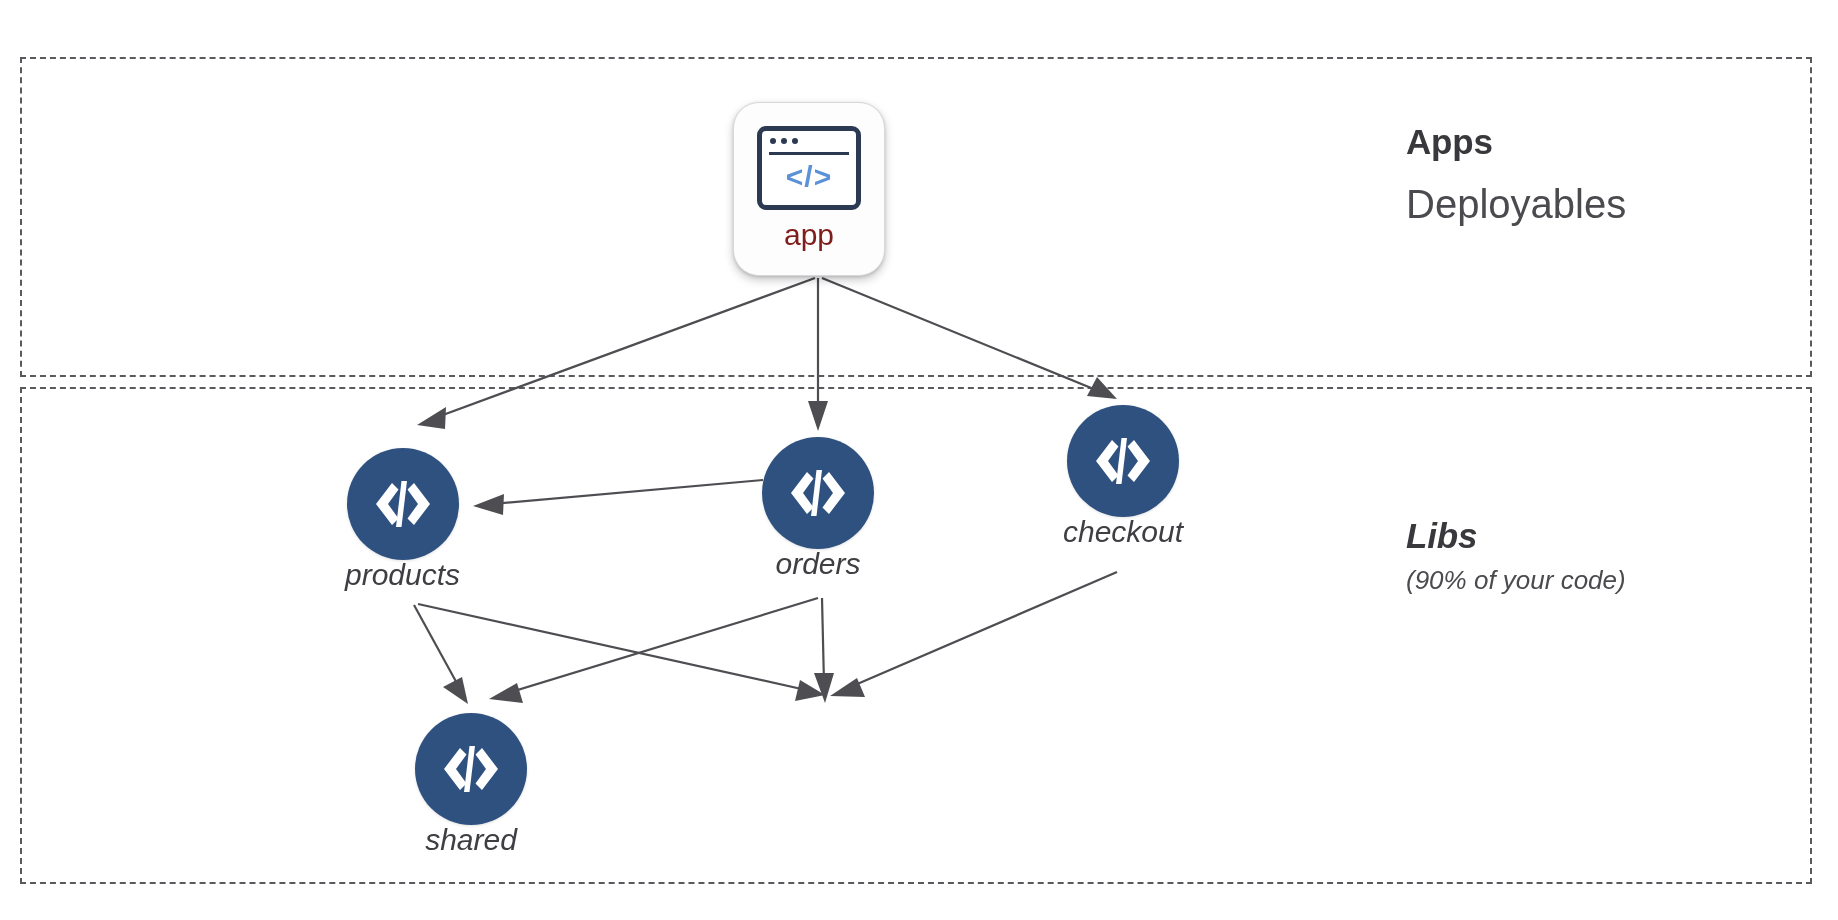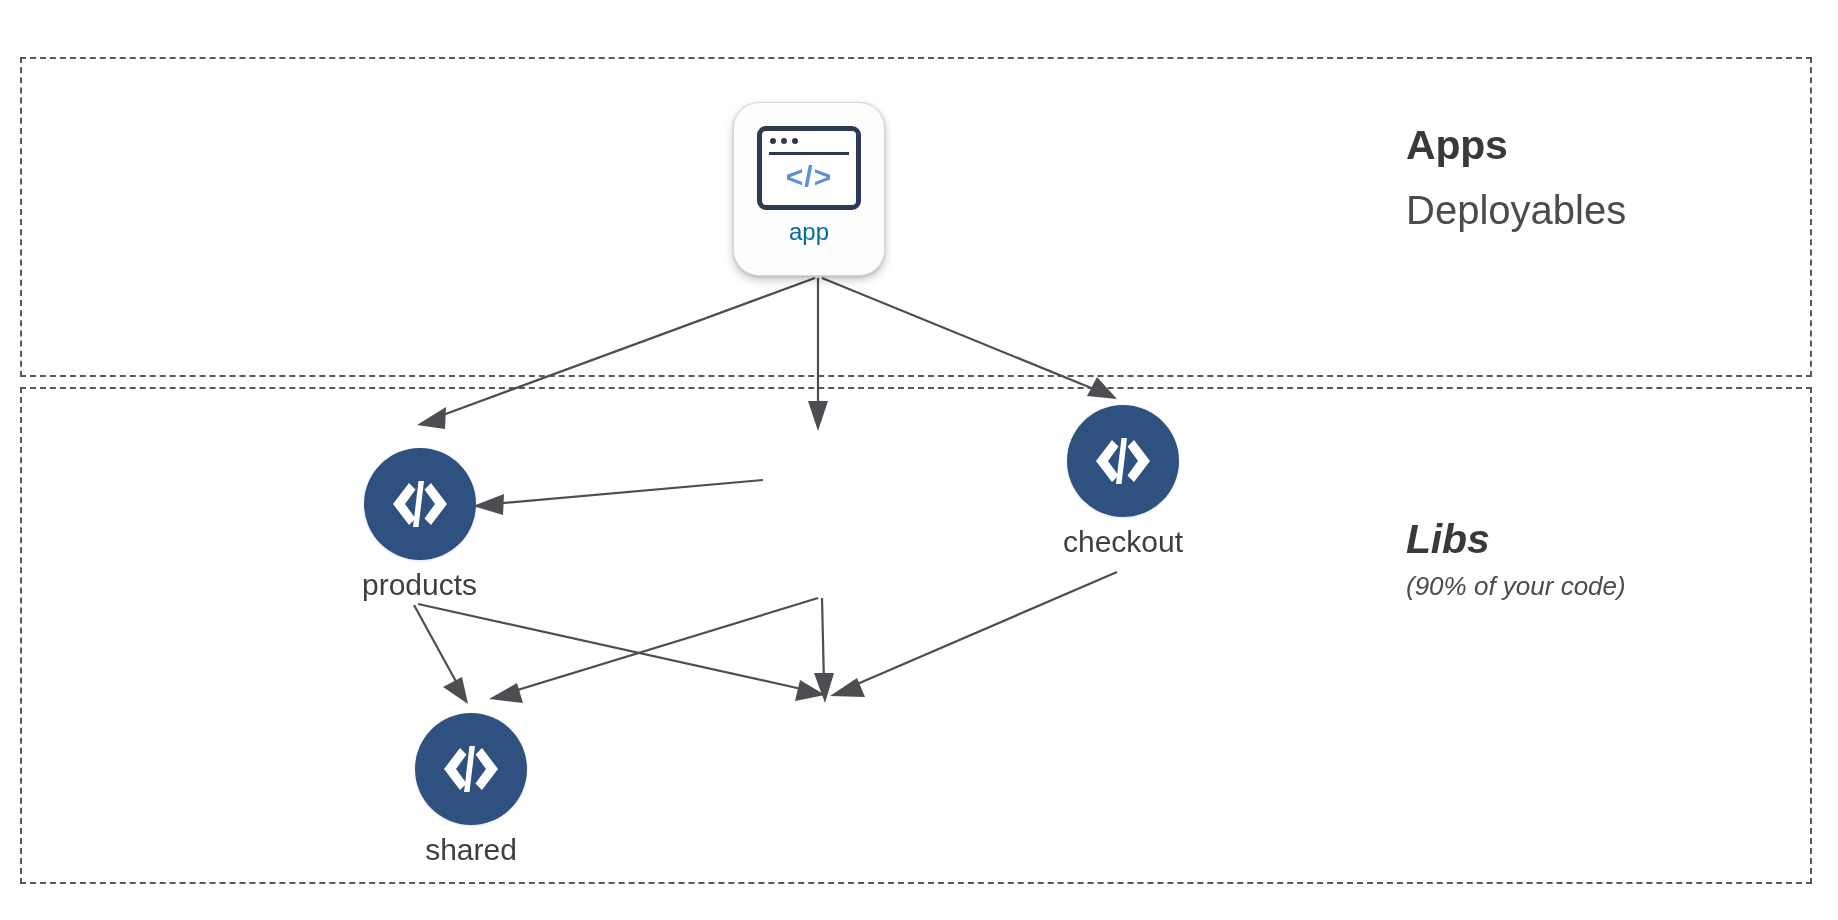--- a/index.html
+++ b/index.html
@@ -39,21 +39,21 @@
     width: 1792px;
     height: 497px;
   }
 
   
   .zone-legend {
     position: absolute;
     color: #3f3f44;
   }
   .zone-title {
-    font-size: 41px;
+    font-size: 35px;
     font-weight: bold;
     letter-spacing: -0.2px;
     line-height: 1.05;
     color: #39393d;
   }
   .zone-sub {
     font-size: 40px;
     font-weight: normal;
     line-height: 1.2;
     color: #4a4a4f;
@@ -135,22 +135,22 @@
   }
   .browser-code {
     color: #5b91d6;
     font-family: "Liberation Sans", sans-serif;
     font-size: 30px;
     font-weight: bold;
     letter-spacing: 1px;
     margin-top: 17px;
   }
   #app-label {
-    font-size: 24px;
-    color: #0369a1;
+    font-size: 30px;
+    color: #7f1d1d;
     margin-top: 10px;
     line-height: 1;
   }
 
   
   .lib-node {
     position: absolute;
     display: flex;
     flex-direction: column;
     align-items: center;
@@ -162,21 +162,21 @@
     align-items: center;
     justify-content: center;
     box-shadow: 0 1px 3px rgba(0,0,0,0.12);
   }
   .lib-circle svg { display: block; }
   .lib-label {
     font-size: 30px;
     color: #3e3e43;
     line-height: 1;
     white-space: nowrap;
-    margin-top: 10px;
+    font-style: italic;
   }
 </style>
 </head>
 <body>
 
 <div id="canvas">
 
   <div class="zone" id="zone-apps"></div>
   <div class="zone" id="zone-libs"></div>
 
@@ -244,31 +244,41 @@
         <i></i>
           <i></i>
           <i></i>
       </div>
       <div class="browser-rule"></div>
       <div class="browser-code">&lt;/&gt;</div>
     </div>
     <div id="app-label">app</div>
   </div>
 
-  <div class="lib-node" style="left:362px; top:448px;">
+  <div class="lib-node" style="left:345px; top:448px;">
     <div class="lib-circle" style="width:112px;height:112px;">
       <svg width="64" height="52" viewBox="0 0 64 52" xmlns="http://www.w3.org/2000/svg">
         <path d="M21 5 L5 26 L21 47 L27.5 40.5 L17 26 L27.5 11.5 Z" fill="#ffffff"></path>
         <path d="M43 5 L59 26 L43 47 L36.5 40.5 L47 26 L36.5 11.5 Z" fill="#ffffff"></path>
         <path d="M36 3 L30.5 49 L25 49 L30.5 3 Z" fill="#ffffff"></path>
       </svg>
     </div>
     <div class="lib-label">products</div>
   </div>
 
+  <div class="lib-node" style="left:762px; top:437px;">
+    <div class="lib-circle" style="width:112px;height:112px;">
+      <svg width="64" height="52" viewBox="0 0 64 52" xmlns="http://www.w3.org/2000/svg">
+        <path d="M21 5 L5 26 L21 47 L27.5 40.5 L17 26 L27.5 11.5 Z" fill="#ffffff"></path>
+        <path d="M43 5 L59 26 L43 47 L36.5 40.5 L47 26 L36.5 11.5 Z" fill="#ffffff"></path>
+        <path d="M36 3 L30.5 49 L25 49 L30.5 3 Z" fill="#ffffff"></path>
+      </svg>
+    </div>
+    <div class="lib-label">orders</div>
+  </div>
 
   <div class="lib-node" style="left:1063px; top:405px;">
     <div class="lib-circle" style="width:112px;height:112px;">
       <svg width="64" height="52" viewBox="0 0 64 52" xmlns="http://www.w3.org/2000/svg">
         <path d="M21 5 L5 26 L21 47 L27.5 40.5 L17 26 L27.5 11.5 Z" fill="#ffffff"></path>
         <path d="M43 5 L59 26 L43 47 L36.5 40.5 L47 26 L36.5 11.5 Z" fill="#ffffff"></path>
         <path d="M36 3 L30.5 49 L25 49 L30.5 3 Z" fill="#ffffff"></path>
       </svg>
     </div>
     <div class="lib-label">checkout</div>

